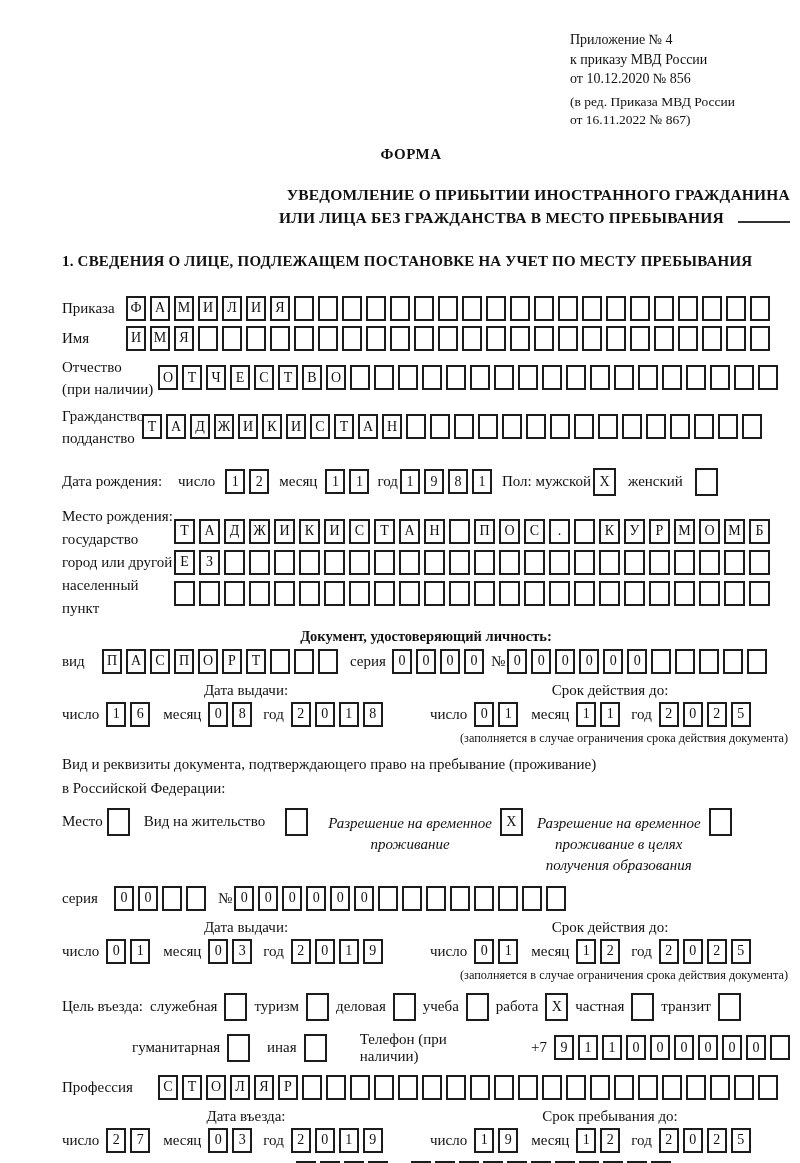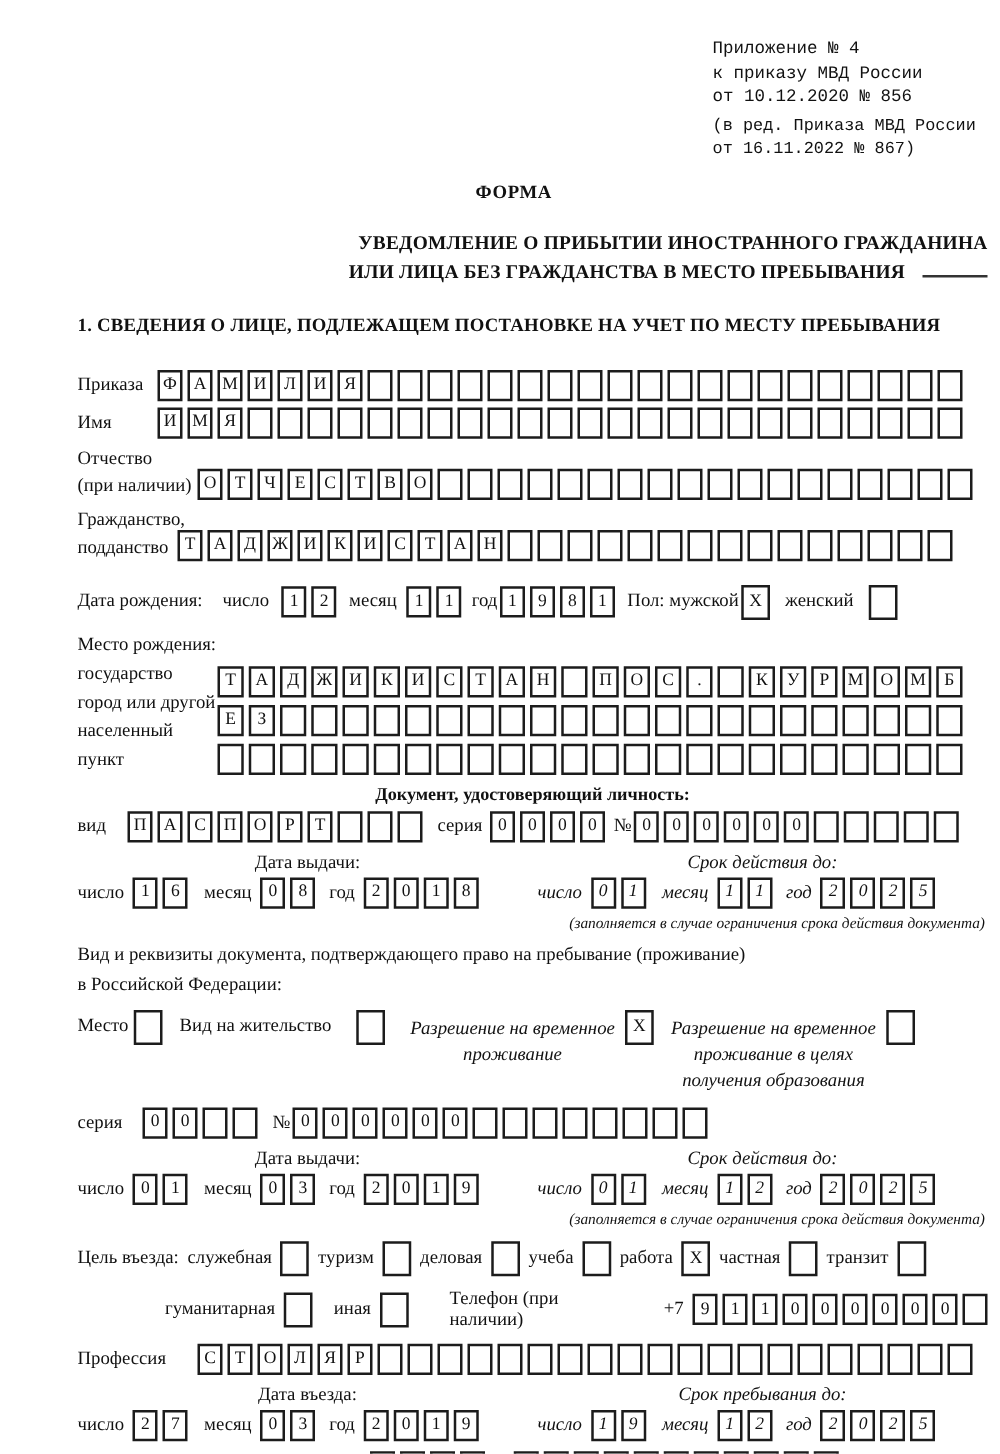--- a/index.html
+++ b/index.html
@@ -5,31 +5,31 @@
   * { margin:0; padding:0; box-sizing:border-box; }
   html,body { background:#fff; }
   body {
     width:800px; height:1163px; overflow:hidden;
     font-family:"Liberation Serif","DejaVu Serif",serif;
     color:#111; font-size:15px;
   }
   .page { width:800px; height:1163px; padding:30px 10px 0 62px; position:relative; }
   .b { font-weight:bold; }
 
-  .hdr { margin-left:508px; font-size:14px; line-height:19.5px;font-family:Liberation Mono, monospace; }
+  .hdr { margin-left:508px; font-size:14px; line-height:19.5px; }
   .hdr-sub { margin-top:4px; font-size:13.5px; line-height:18.5px; }
   .forma { text-align:center; padding-right:30px; margin-top:16px; font-size:15px; letter-spacing:.5px; }
 
   .title { margin-top:20px; text-align:right; font-size:15.5px; line-height:23px; letter-spacing:.2px; }
   .blank { display:inline-block; width:52px; border-bottom:2px solid #333; height:13px; margin-left:14px; }
 
   .sec { margin-top:24px; font-size:15px; letter-spacing:.2px; }
 
   .row { display:flex; align-items:center; margin-top:5px; }
-  .row-top { align-items:flex-end; }
+  .row-top { align-items:center; }
   .lbl { flex-shrink:0; }
   .w64 { width:64px; } .w96 { width:96px; } .w80 { width:80px; }
   .w112 { width:112px; } .w150 { width:150px; }
   .lblcol { flex-shrink:0; line-height:22px; }
 
   .cells { display:flex; gap:4px; }
   .cell {
     width:20px; height:25px; border:2px solid #1c1c1c; background:#fff;
     display:flex; align-items:center; justify-content:center;
     font-size:14px; flex-shrink:0;
@@ -38,21 +38,21 @@
   .boxes .cell { width:23px; height:28px; }
   .rows3 { display:flex; flex-direction:column; gap:6px; }
 
   .center { text-align:center; }
   .doc-head { margin-top:8px; font-size:14.5px; }
 
   .dg { display:flex; align-items:center; gap:5px; }
   .dlbl { margin-right:2px; }
   .drow { display:flex; margin-top:8px; }
   .dhalf-l { width:368px; }
-  .dhalf-r { flex:1;font-style:italic; }
+  .dhalf-r { flex:1; }
   .dtitle { text-align:center; margin-bottom:3px; }
   .dfoot { font-size:12.3px; text-align:right; margin-top:4px; padding-right:2px; }
 
   .opts { display:flex; align-items:flex-start; margin-top:8px; }
   .olbl { padding-top:5px; }
   .ocol { text-align:center; line-height:21px; padding-top:5px;font-style:italic; }
   .gap8 { margin-left:8px; } .gap14 { margin-left:14px; } .gap20 { margin-left:20px; }
 
   .purpose-line { display:flex; align-items:center; margin-top:10px; gap:7px; }
 </style>

